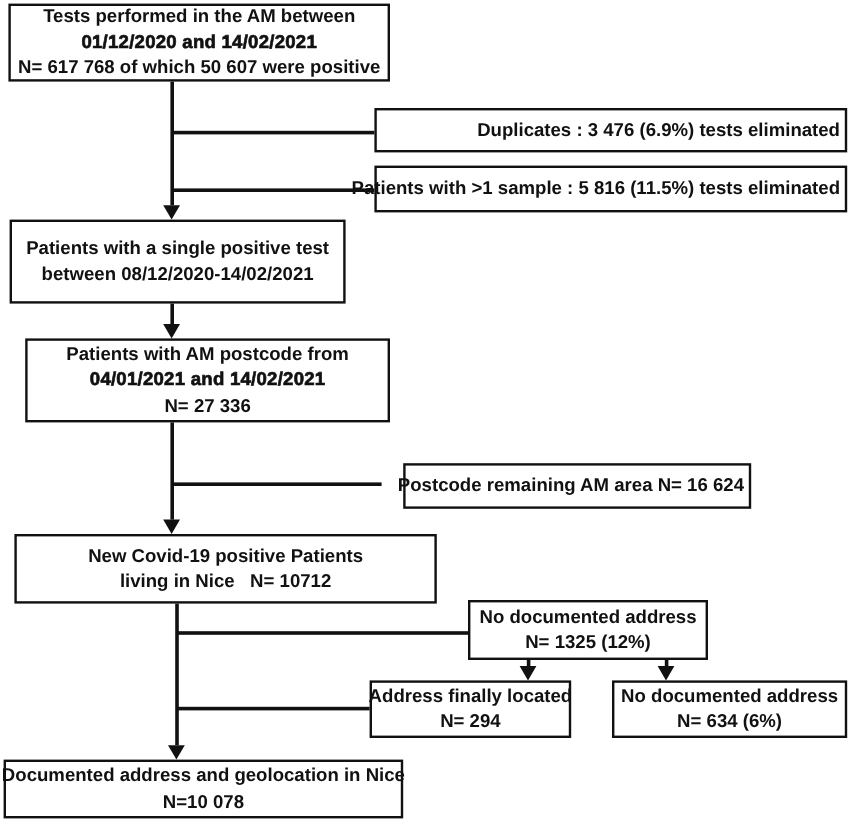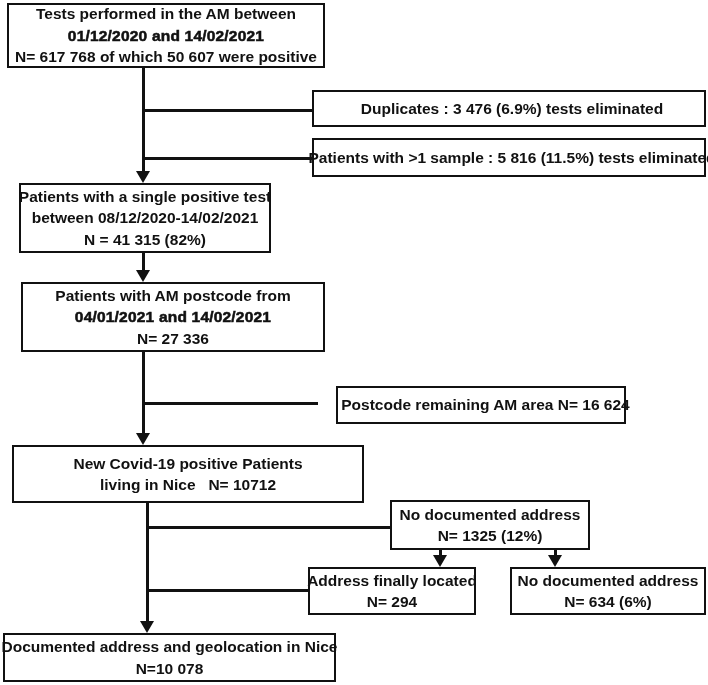--- a/index.html
+++ b/index.html
@@ -20,21 +20,21 @@
     display: flex;
     flex-direction: column;
     justify-content: center;
     align-items: center;
     text-align: center;
     font-weight: 700;
     font-size: 15.5px;
     line-height: 21.5px;
   }
   .node.left-align {
-    align-items: center;
+    align-items: flex-end;
     text-align: left;
     padding-left: 10px;
     padding-right: 4px;
   }
   .ln { white-space: nowrap; }
   .ln.heavy { -webkit-text-stroke: 0.55px #111111; letter-spacing: 0.2px; }
   .vshaft {
     position: absolute;
     width: 3px;
     background: #111111;
@@ -65,24 +65,23 @@
   </div>
 
   <div class="node left-align" style="left:312px; top:90px; width:394px; height:37px;">
     <div class="ln">Duplicates : 3 476 (6.9%) tests eliminated</div>
   </div>
 
   <div class="node left-align" style="left:312px; top:138px; width:394px; height:39px;">
     <div class="ln">Patients with &gt;1 sample : 5 816 (11.5%) tests eliminated</div>
   </div>
 
-  <div class="node" style="left:19px; top:183px; width:252px; height:70px;">
+  <div class="node" style="left:8px; top:183px; width:280px; height:70px;">
     <div class="ln">Patients with a single positive test</div>
     <div class="ln">between 08/12/2020-14/02/2021</div>
-    <div class="ln">N = 41 315 (82%)</div>
   </div>
 
   <div class="node" style="left:1px; top:282px; width:304px; height:70px;margin-left:20px;">
     <div class="ln">Patients with AM postcode from</div>
     <div class="ln heavy">04/01/2021 and 14/02/2021</div>
     <div class="ln">N= 27 336</div>
   </div>
 
   <div class="node left-align" style="left:336px; top:386px; width:290px; height:38px; padding-left:13px;">
     <div class="ln">Postcode remaining AM area N= 16 624</div>

